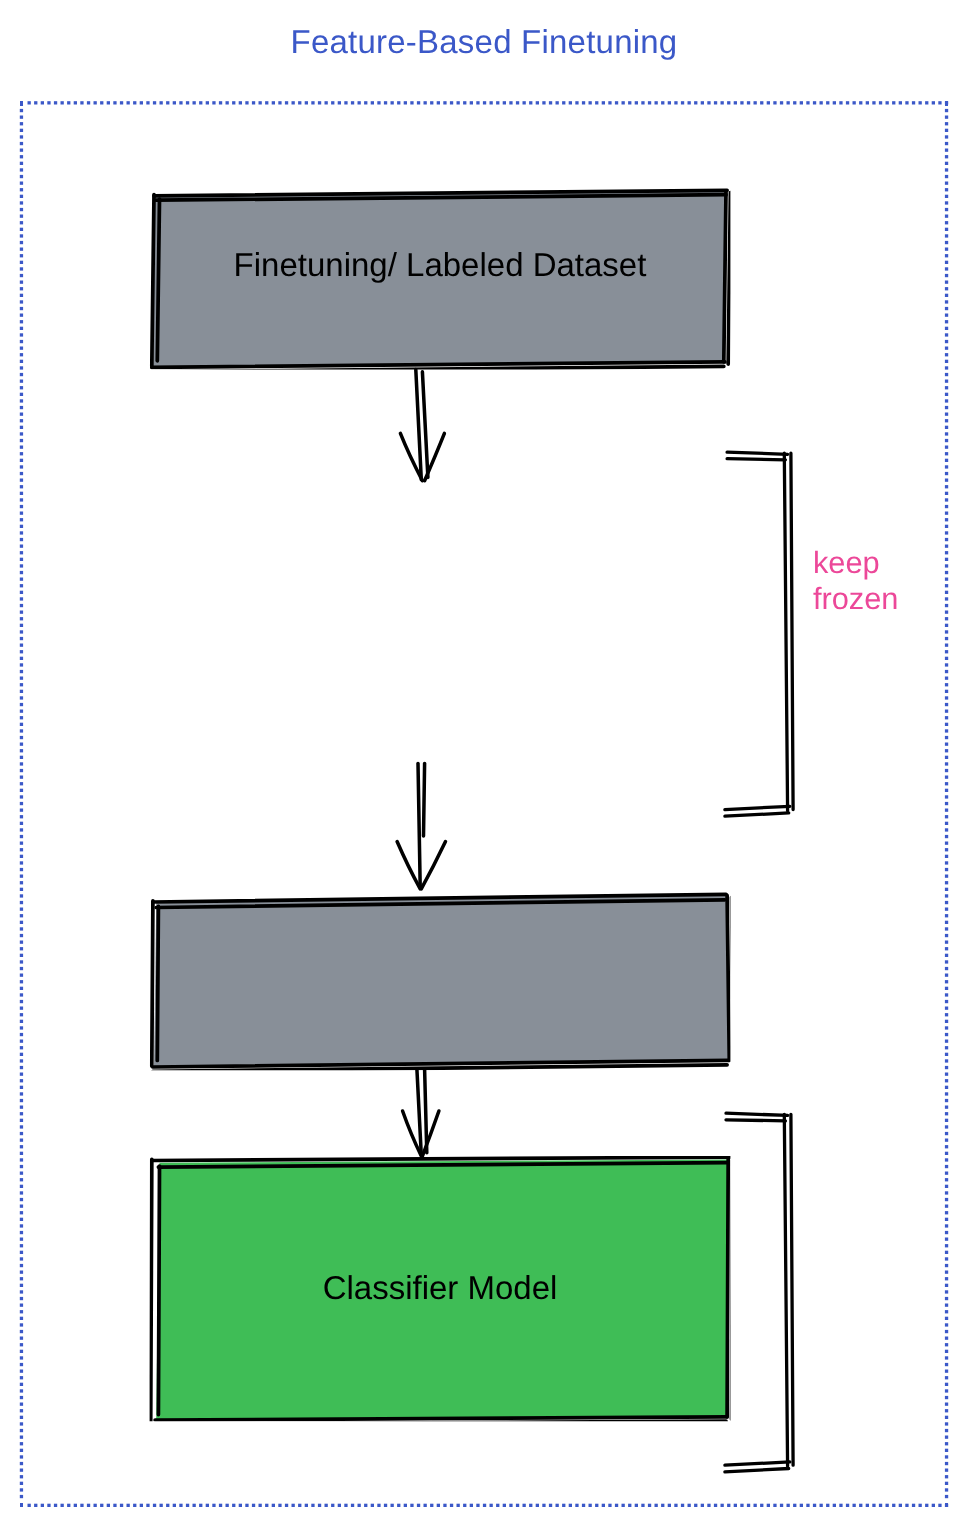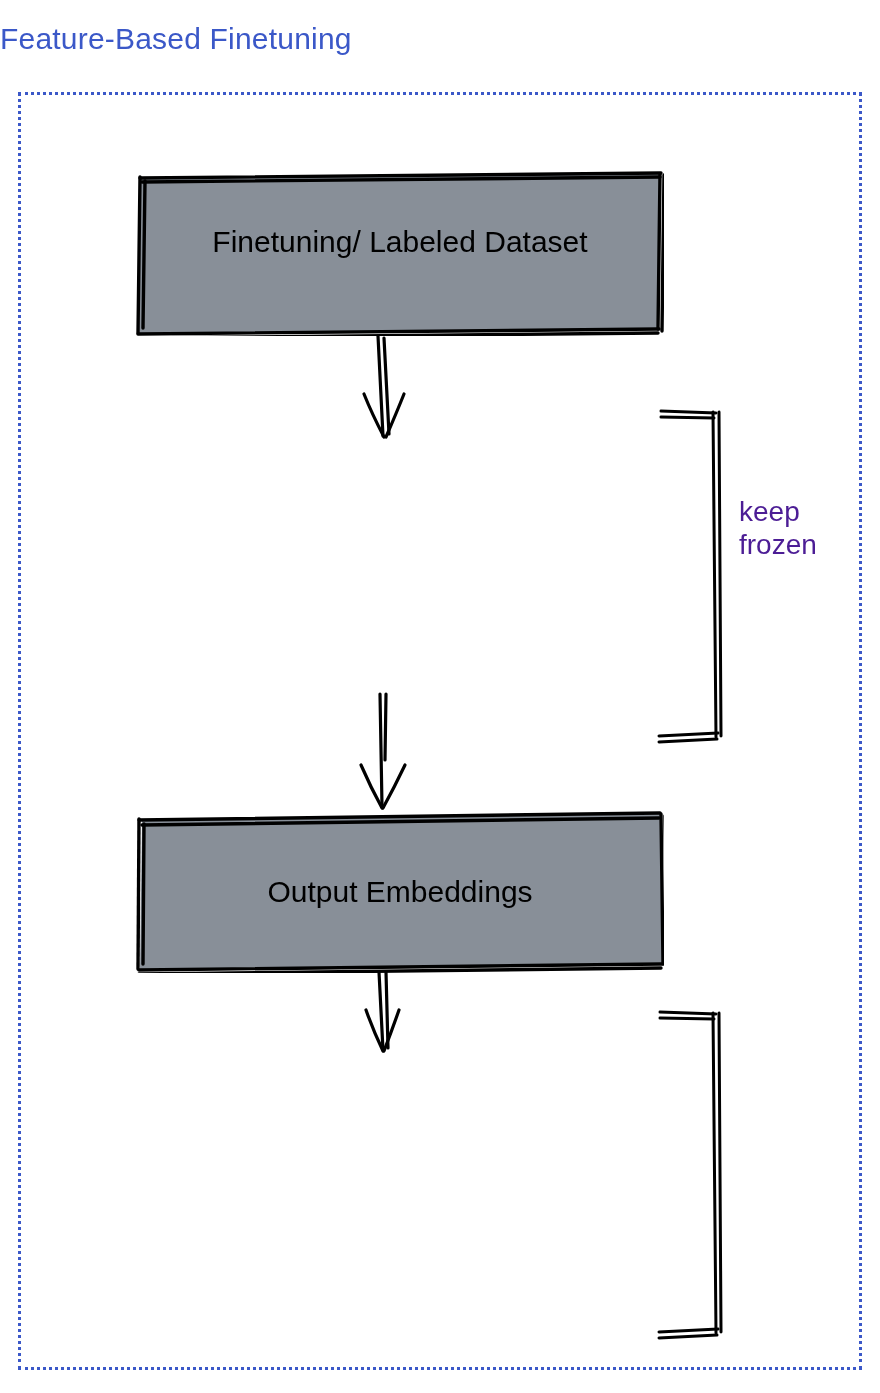--- a/index.html
+++ b/index.html
@@ -15,20 +15,21 @@
     width: 880px;
     height: 1393px;
     background: #ffffff;
     overflow: hidden;
   }
   #diagram-title {
     position: absolute;
     left: 0;
     top: 22px;
     width: 880px;
+    text-align: center;
     font-size: 30px;
     font-weight: 400;
     color: #3b58c8;
     letter-spacing: 0.2px;
     font-family: "Liberation Sans", sans-serif;
   }
   #outer-frame {
     position: absolute;
     left: 18px;
     top: 92px;
@@ -84,21 +85,21 @@
   }
   #node-classifier {
     left: 136px;
     top: 1051px;
     width: 528px;
     height: 241px;
   }
   .bracket-label {
     position: absolute;
     font-size: 28px;
-    color: #4c1d95;
+    color: #ec4899;
     font-family: "Liberation Sans", sans-serif;
     line-height: 1.18;
     white-space: pre-line;
   }
   #label-keep-frozen {
     left: 739px;
     top: 495px;
     width: 120px;
   }
   #label-train-update {
@@ -191,20 +192,35 @@
         <path d="M3,9 L524,2"></path>
         <path d="M6,14 L523,7"></path>
         <path d="M525,3 L527,153"></path>
         <path d="M529,5 L531,156"></path>
         <path d="M526,153 L3,159"></path>
         <path d="M525,157 L3,163"></path>
         <path d="M3,8 L2,158"></path>
         <path d="M8,13 L7,153"></path>
       </g>
     </svg>
-    <span class="node-label">Output Embeddings</span>
   </div>
 
+  <div class="node" id="node-classifier">
+    <svg class="node-shell" viewBox="0 0 528 241" preserveAspectRatio="none" xmlns="http://www.w3.org/2000/svg">
+      <polygon points="9,6 526,3 525,236 6,239" fill="#3fbd56"></polygon>
+      <g fill="none" stroke="#000000" stroke-width="3.4" stroke-linejoin="round" stroke-linecap="round">
+        <path d="M3,4 L527,1"></path>
+        <path d="M8,10 L526,6"></path>
+        <path d="M526,2 L525,237"></path>
+        <path d="M530,4 L529,239"></path>
+        <path d="M525,237 L5,240"></path>
+        <path d="M524,241 L3,244"></path>
+        <path d="M2,3 L1,242"></path>
+        <path d="M9,9 L8,235"></path>
+      </g>
+    </svg>
+    <span class="node-label">Classifier Model</span>
+  </div>
 
   <div class="bracket-label" id="label-keep-frozen">keep
 frozen</div>
 
 </div>
 
 </body></html>

